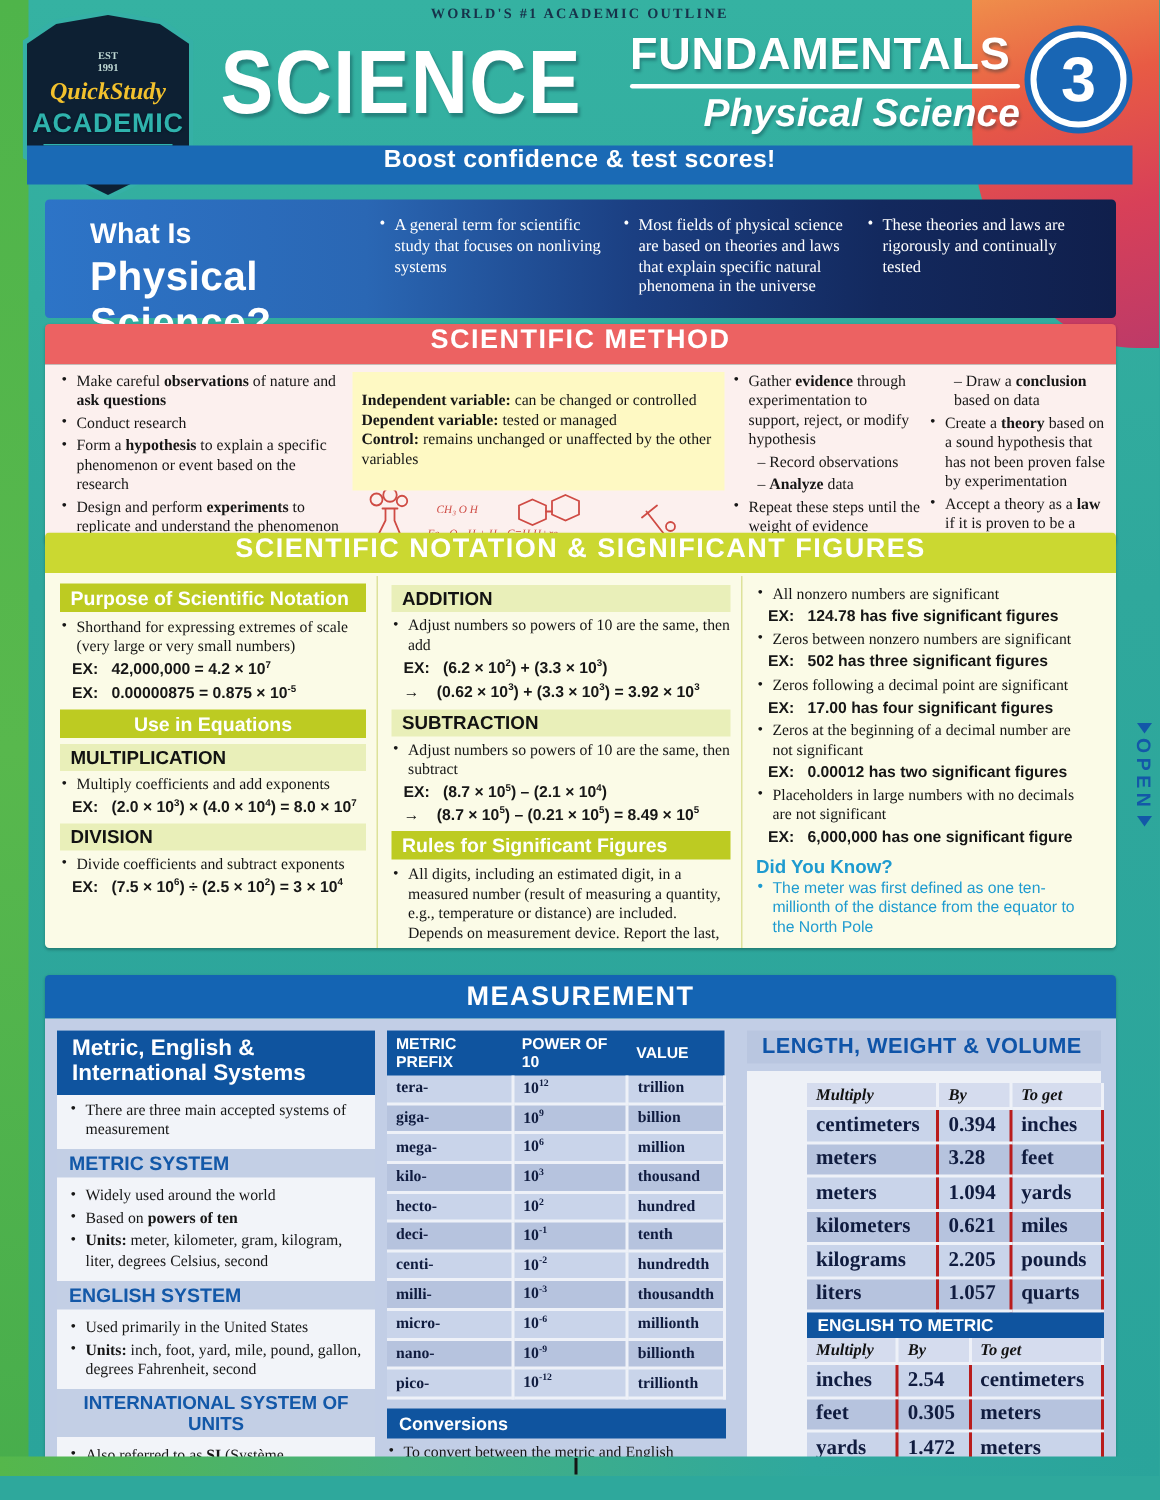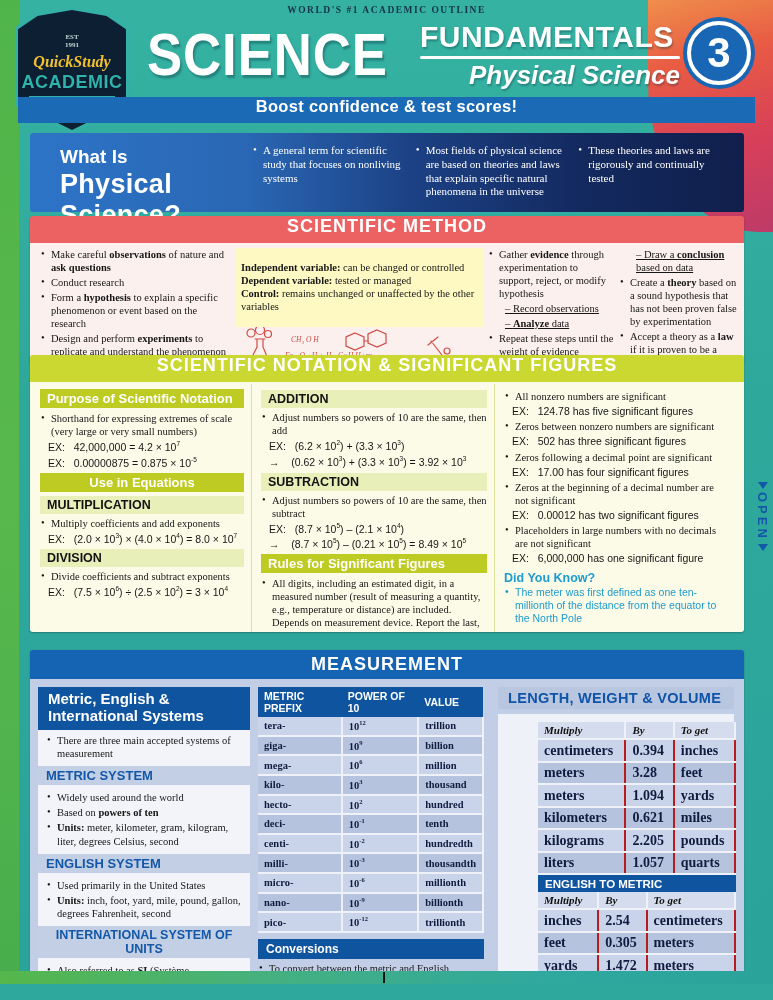--- a/index.html
+++ b/index.html
@@ -67,23 +67,23 @@
           box-shadow:0 1px 2px rgba(0,0,0,.25); overflow:hidden; }
   .sec-head { height:27px; line-height:27px; text-align:center; color:#fff;
           font:bold 18px "Liberation Sans", sans-serif; letter-spacing:1px; }
   .sec-head.red { background:#ec6262; }
   .sec-head.yellow { background:#cbd831; }
   .sec-head.blue { background:#1464b3; height:29px; line-height:29px; }
 
   ul.b { list-style:none; }
   ul.b > li { position:relative; padding-left:11px; margin-bottom:2px; }
   ul.b > li::before { content:"•"; position:absolute; left:1px; top:-1px; }
-  ul.b > li.dash { padding-left:17px;text-decoration:underline; }
+  ul.b > li.dash { padding-left:17px; }
   ul.b > li.dash::before { content:""; }
-  ul.b > li.ex, ul.b > li.arrow { font-family:"Liberation Sans", sans-serif; font-weight:normal;
+  ul.b > li.ex, ul.b > li.arrow { font-family:"Liberation Sans", sans-serif; font-weight:bold;
           padding-left:8px; margin-top:2px; }
   ul.b > li.ex::before, ul.b > li.arrow::before { content:""; }
   sup { font-size:.62em; }
 
   
   .method { top:216px; height:147px; }
   .method-body { height:120px; background:#fcf0ee; display:grid;
           grid-template-columns:190px 248px 126px 122px; column-gap:5px;
           padding:5px 6px 3px 10px; font-size:10.5px; line-height:1.24; color:#161616; }
   .var-box { background:#fef9c3; padding:13px 6px; font-size:10.5px; line-height:1.25; }

